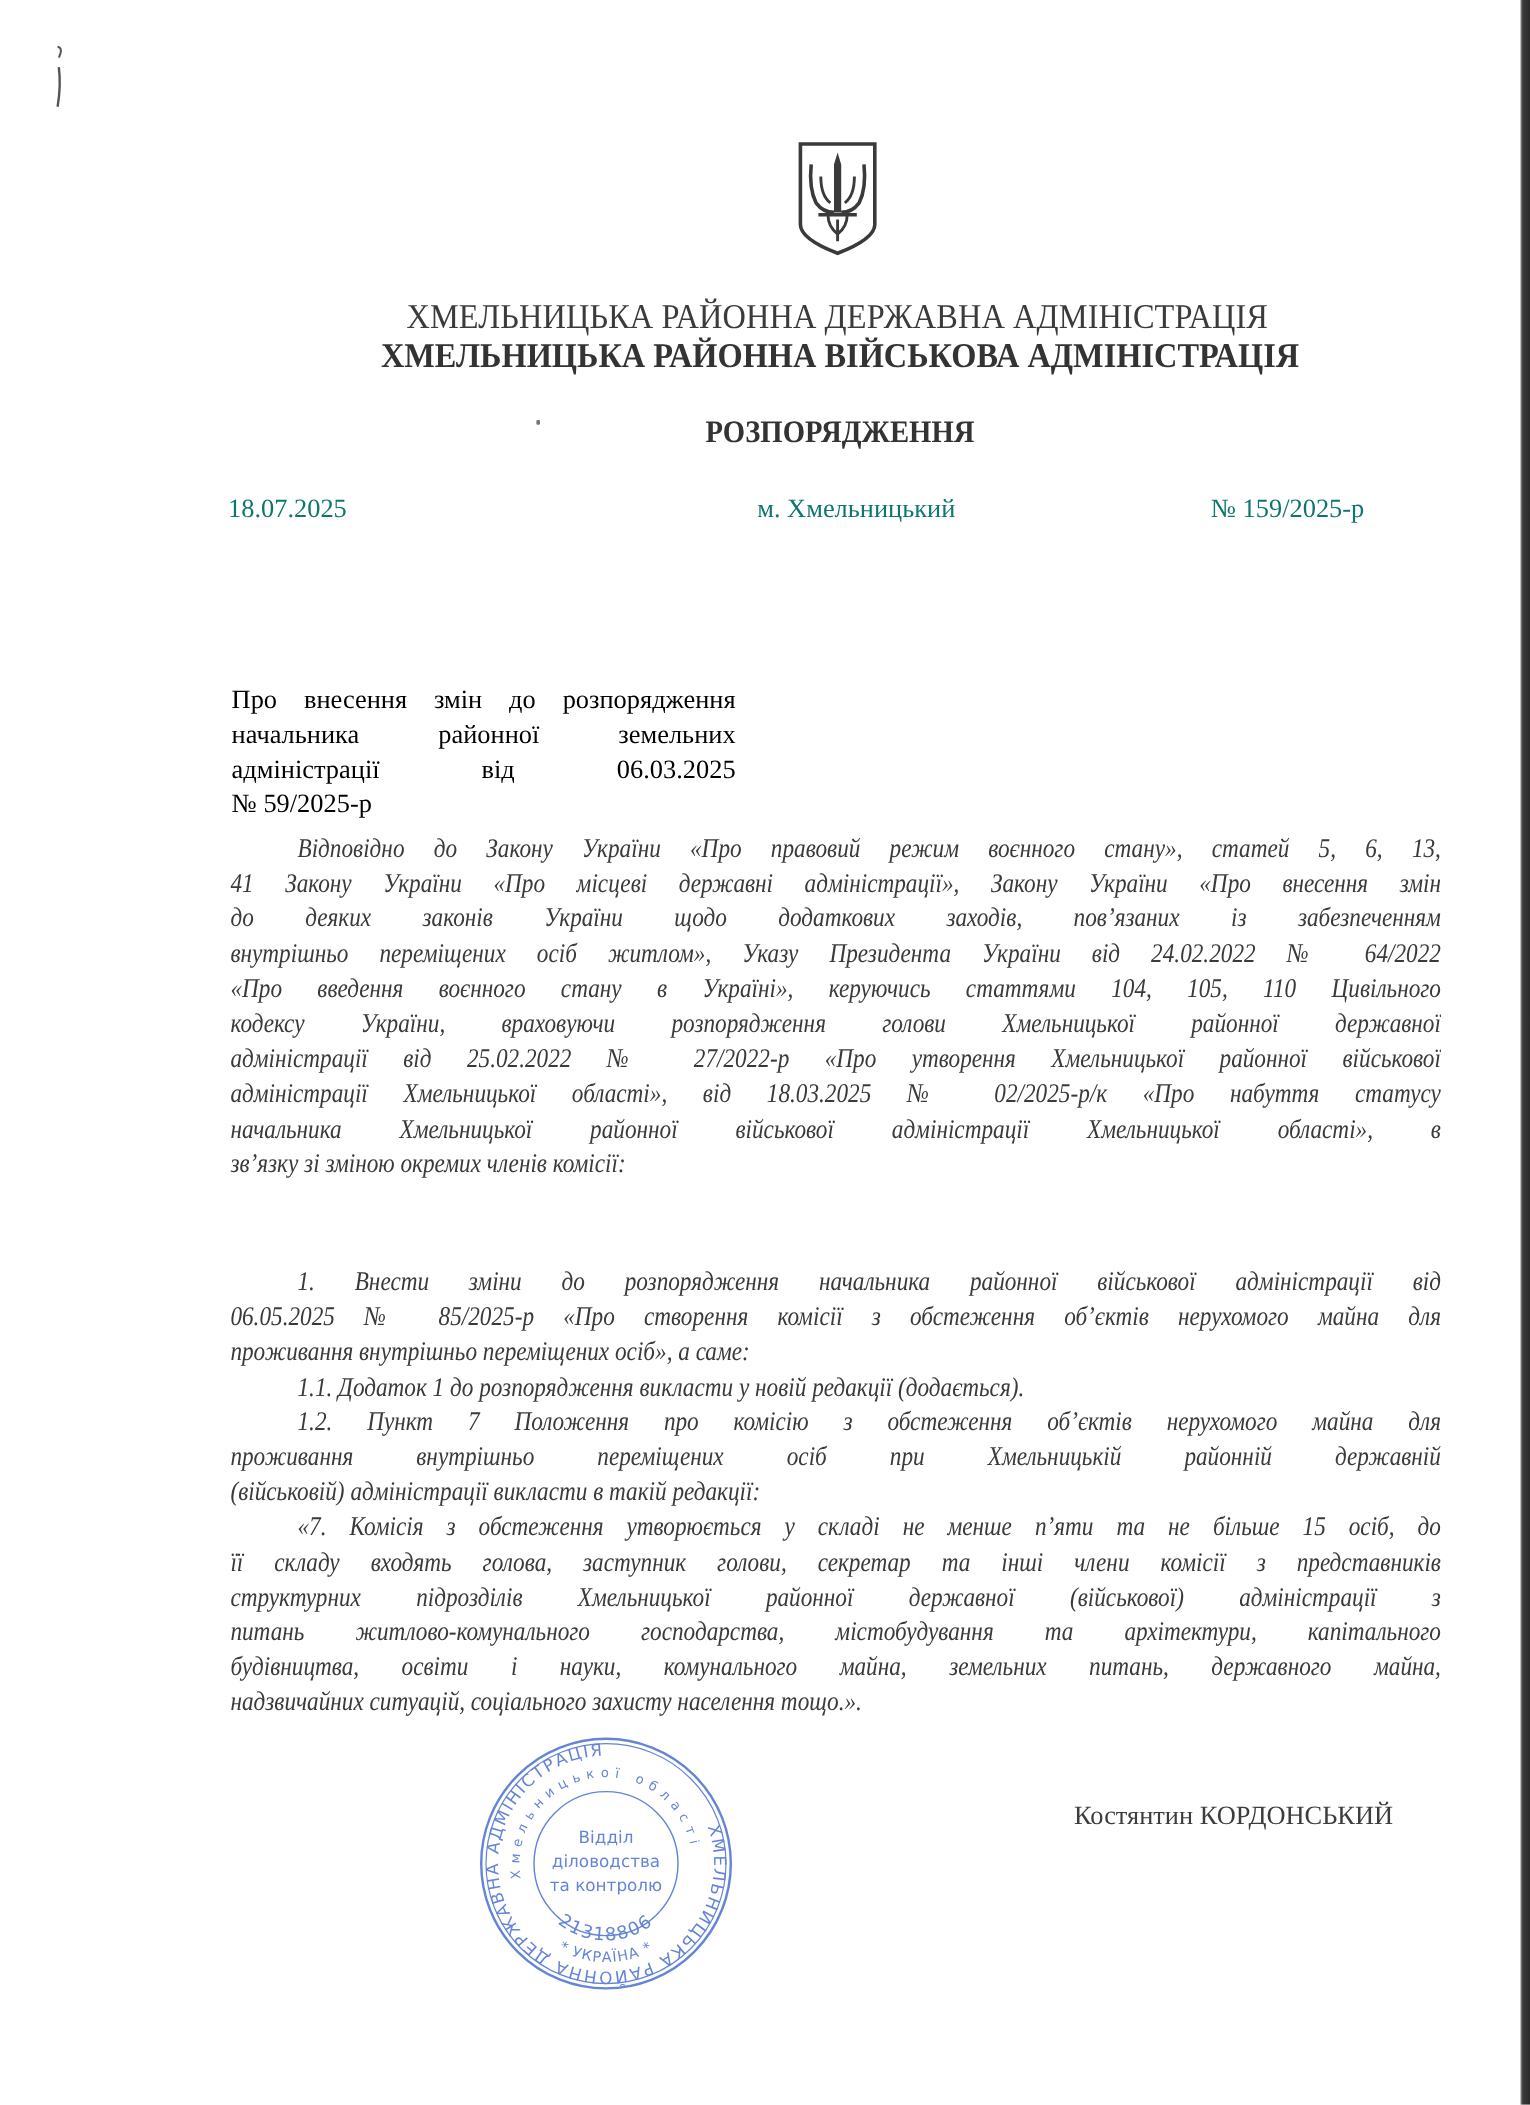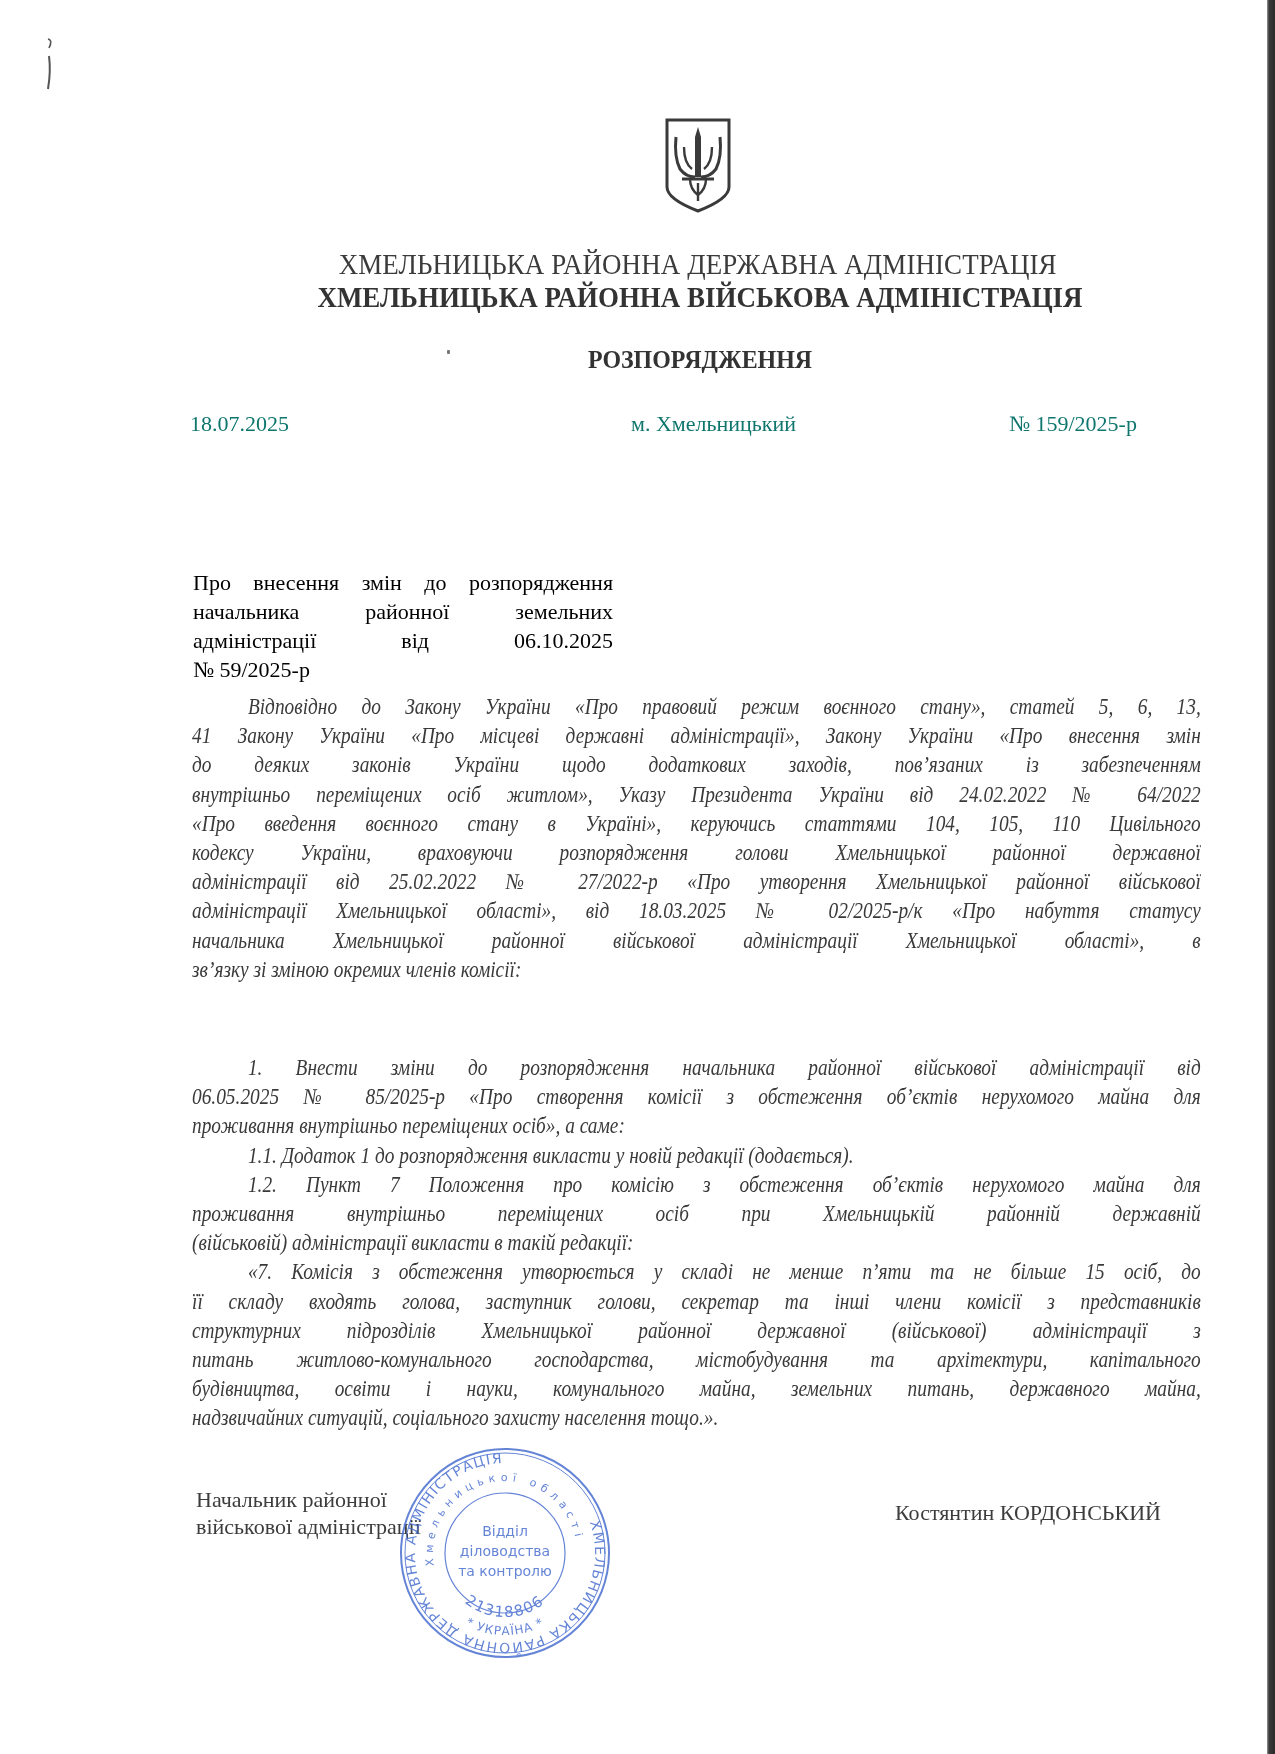--- a/index.html
+++ b/index.html
@@ -60,21 +60,21 @@
   <div class="stray"></div>
   <div class="t-abs doc-type">РОЗПОРЯДЖЕННЯ</div>
 
   <div class="t-abs meta date">18.07.2025</div>
   <div class="t-abs meta city">м. Хмельницький</div>
   <div class="t-abs meta num">№ 159/2025-р</div>
 
   <div class="subject">
     <span class="l">Про внесення змін до розпорядження</span>
     <span class="l">начальника районної земельних</span>
-    <span class="l">адміністрації від 06.10.2025</span>
+    <span class="l">адміністрації від 06.03.2025</span>
     <span class="l last">№ 59/2025-р</span>
   </div>
 
   <div class="body para1">
     <div class="cond">
       <span class="ln ind">Відповідно до Закону України «Про правовий режим воєнного стану», статей 5, 6, 13,</span>
       <span class="ln">41 Закону України «Про місцеві державні адміністрації», Закону України «Про внесення змін</span>
       <span class="ln">до деяких законів України щодо додаткових заходів, пов’язаних із забезпеченням</span>
       <span class="ln">внутрішньо переміщених осіб житлом», Указу Президента України від 24.02.2022 № 64/2022</span>
       <span class="ln">«Про введення воєнного стану в Україні», керуючись статтями 104, 105, 110 Цивільного</span>
@@ -97,24 +97,20 @@
       <span class="ln end">(військовій) адміністрації викласти в такій редакції:</span>
       <span class="ln ind">«7. Комісія з обстеження утворюється у складі не менше п’яти та не більше 15 осіб, до</span>
       <span class="ln">її складу входять голова, заступник голови, секретар та інші члени комісії з представників</span>
       <span class="ln">структурних підрозділів Хмельницької районної державної (військової) адміністрації з</span>
       <span class="ln">питань житлово-комунального господарства, містобудування та архітектури, капітального</span>
       <span class="ln">будівництва, освіти і науки, комунального майна, земельних питань, державного майна,</span>
       <span class="ln end">надзвичайних ситуацій, соціального захисту населення тощо.».</span>
     </div>
   </div>
 
-  <div class="sig-left">
-    <div>Начальник районної</div>
-    <div>військової адміністрації</div>
-  </div>
   <div class="sig-right">Костянтин КОРДОНСЬКИЙ</div>
 
   <svg class="stamp" viewBox="0 0 214 214">
     <defs>
       <path id="outerArc" d="M107,107 m-90,0 a90,90 0 1,1 180,0 a90,90 0 1,1 -180,0" transform="rotate(-200 107 107)"></path>
       <path id="midArc" d="M107,107 m-72,0 a72,72 0 1,1 144,0" transform="rotate(-10 107 107)"></path>
       <path id="botArc" d="M107,107 m-82,0 a82,82 0 0,0 164,0"></path>
       <path id="codeArc" d="M107,107 m-68,0 a68,68 0 0,0 136,0"></path>
     </defs>
     <circle cx="107" cy="107" r="104" fill="none" stroke="#4a6fd0" stroke-width="2"></circle>

